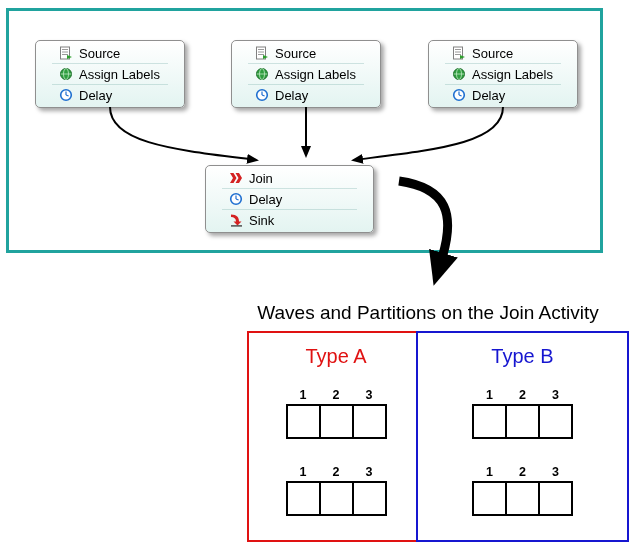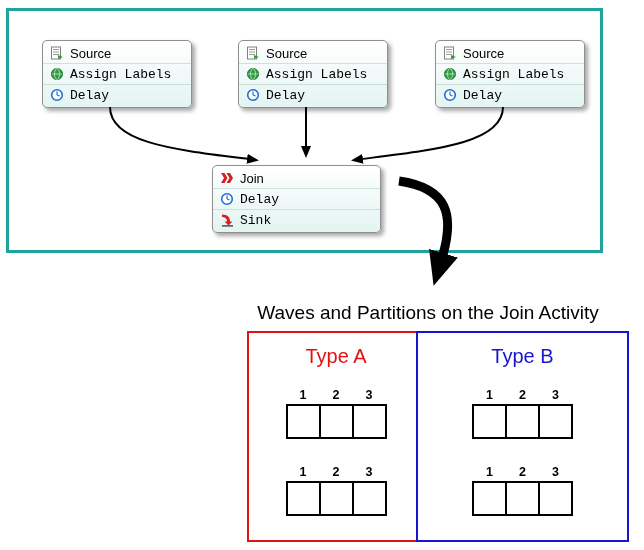--- a/index.html
+++ b/index.html
@@ -12,27 +12,27 @@
   .flow-frame {
     position:absolute; left:6px; top:8px; width:597px; height:245px;
     border:3px solid #20a39e; background:#ffffff; box-sizing:border-box;
   }
 
   .block {
     position:absolute; box-sizing:border-box;
     border:1px solid #8f8f8f; border-radius:5px;
     background:linear-gradient(#ffffff, #e3f4f1);
     box-shadow:3px 3px 4px rgba(0,0,0,0.35);
-    padding:2px 0; z-index:2;margin-left:7px;
+    padding:2px 16px; z-index:2;
   }
   .block .row {
     display:flex; align-items:center; gap:6px;
     height:20px; padding:0 7px; font-size:13px; white-space:nowrap;
   }
-  .block .row + .row { border-top:1px solid rgba(130,180,175,0.35);font-family:Liberation Mono, monospace; }
+  .block .row + .row { border-top:1px solid rgba(130,180,175,0.35); }
   .ic { width:14px; height:14px; display:inline-flex; flex:0 0 14px; }
   .ic svg { width:14px; height:14px; display:block; }
 
   .overlay {
     position:absolute; left:0; top:0; z-index:3; pointer-events:none;
   }
   .thin  { fill:none; stroke:#000; stroke-width:2; }
   .thick { fill:none; stroke:#000; stroke-width:9; }
 
   

